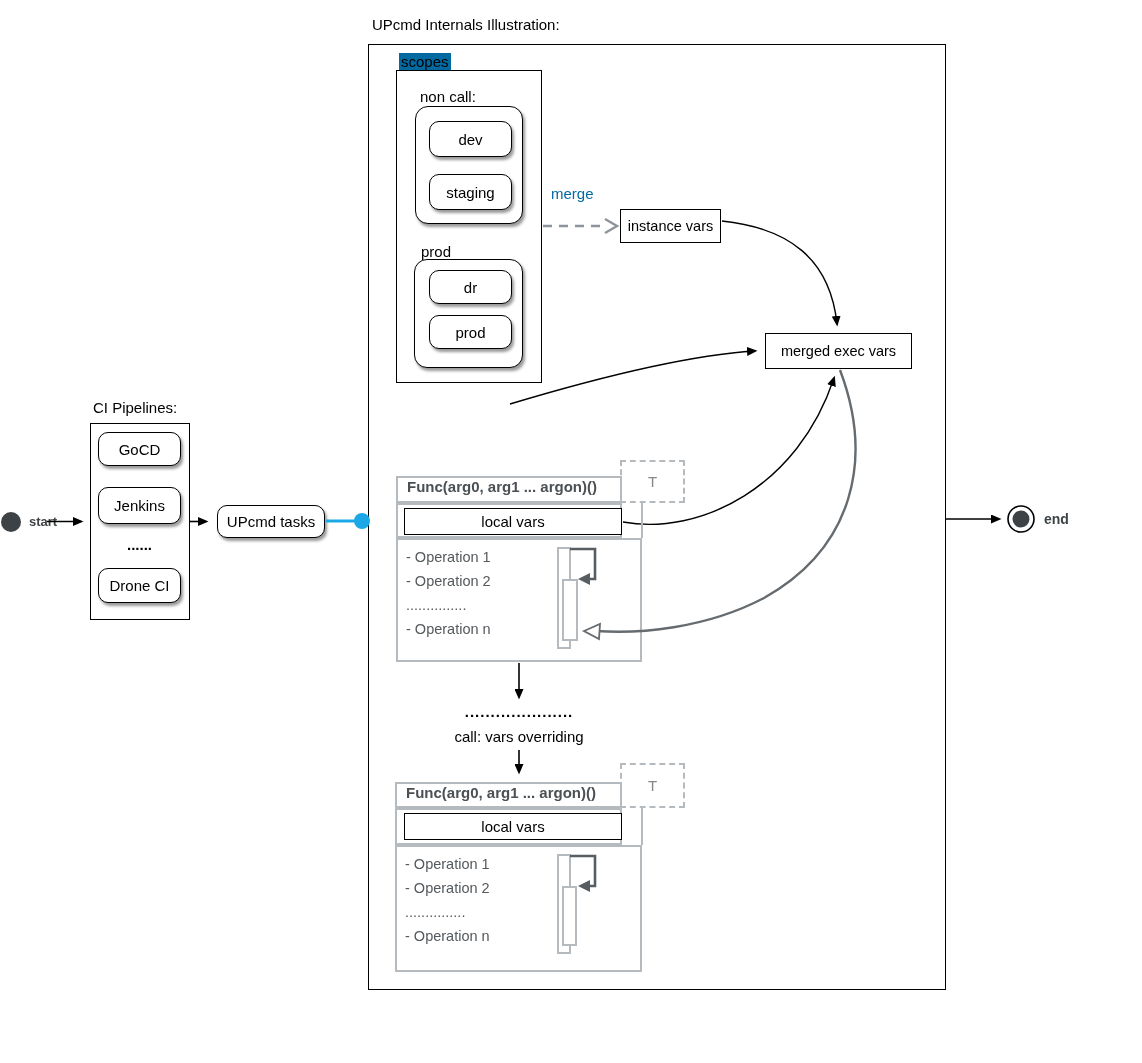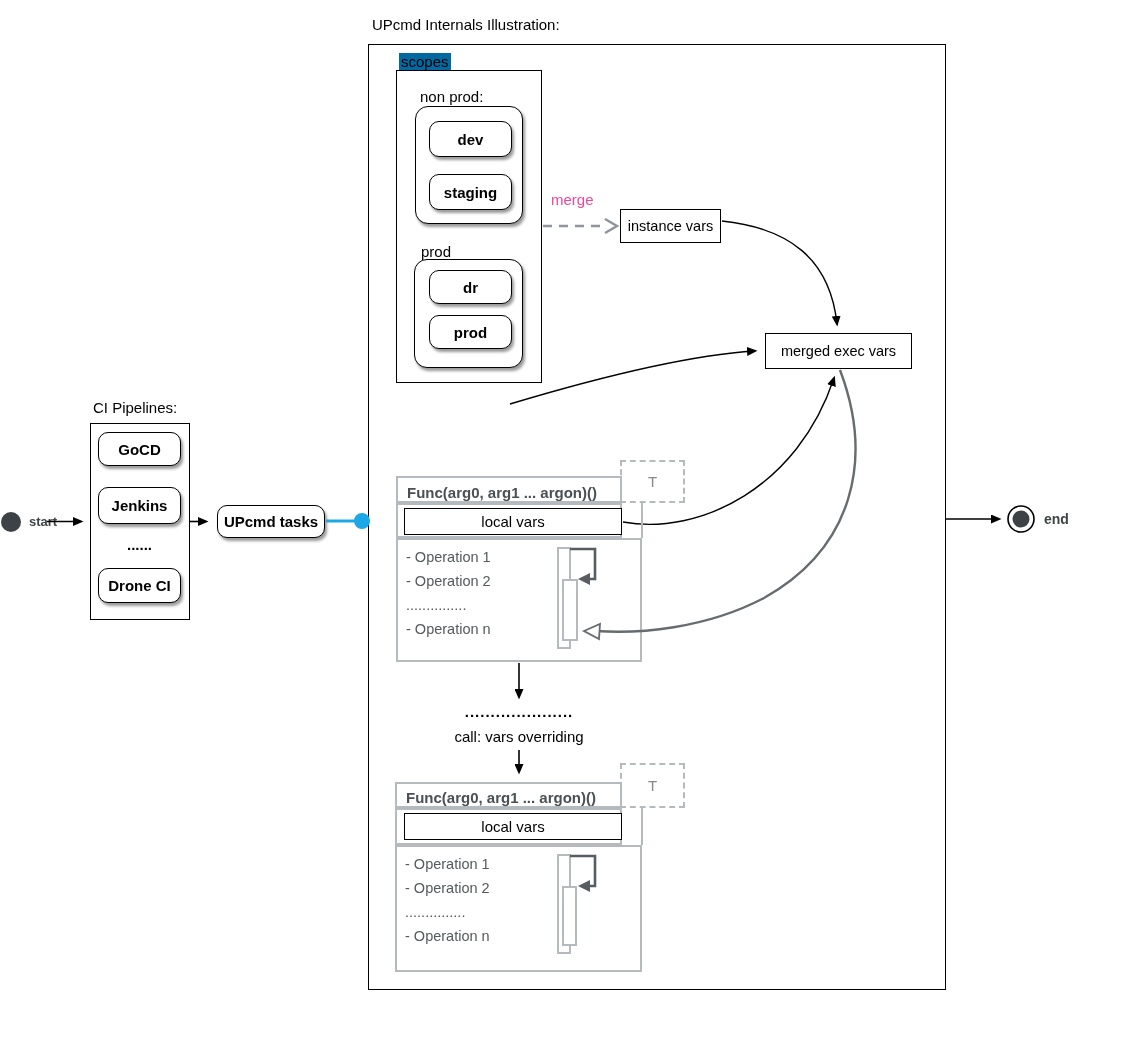--- a/index.html
+++ b/index.html
@@ -2,62 +2,62 @@
 <html><head>
 <meta charset="utf-8">
 <style>
   html,body{margin:0;padding:0;background:#fff;}
   #canvas{
     position:relative;width:1142px;height:1063px;background:#fff;overflow:hidden;
     font-family:"Liberation Sans", sans-serif;
   }
   .abs{position:absolute;box-sizing:border-box;}
   .box{position:absolute;box-sizing:border-box;border:1.5px solid #000;background:#fff;}
-  .rounded{border-radius:10px;box-shadow:2px 3px 3px rgba(0,0,0,0.40);font-weight:bold;}
+  .rounded{border-radius:10px;box-shadow:2px 3px 3px rgba(0,0,0,0.40);}
   .group{border-radius:13px;box-shadow:2px 3px 3px rgba(0,0,0,0.40);}
   .center{display:flex;align-items:center;justify-content:center;}
   .lbl{position:absolute;font-size:15px;color:#000;white-space:nowrap;}
   .graybox{position:absolute;box-sizing:border-box;border:2px solid #b4babd;background:#fff;}
-  .funchdr{font-weight:bold;color:#4b5054;font-size:15px;display:flex;align-items:flex-end;padding-left:9px;}
+  .funchdr{font-weight:bold;color:#4b5054;font-size:15px;display:flex;align-items:flex-start;padding-left:9px;}
   .ops{font-size:14.5px;color:#54595d;line-height:24px;padding:5px 0 0 8px;}
   .tbox{position:absolute;box-sizing:border-box;border:2px dashed #b4babd;color:#85898c;font-size:15px;}
   .smalllbl{position:absolute;font-size:13px;font-weight:600;color:#3f4447;white-space:nowrap;}
   svg.overlay{position:absolute;left:0;top:0;z-index:6;pointer-events:none;}
   .z1{z-index:1}.z2{z-index:2}.z3{z-index:3}.z4{z-index:4}
 </style>
 </head>
 <body>
 
 <div id="canvas">
 
   <div class="lbl" style="left:372px;top:16px;">UPcmd Internals Illustration:</div>
   <div class="box z1" style="left:368px;top:44px;width:578px;height:946px;background:transparent;"></div>
 
   <div class="lbl" style="left:399px;top:53px;background:#0369a1;padding:0 2px;z-index:3;">scopes</div>
   <div class="box z2" style="left:396px;top:70px;width:146px;height:313px;"></div>
 
-  <div class="lbl z3" style="left:420px;top:88px;">non prod:</div>
+  <div class="lbl z3" style="left:420px;top:88px;">non call:</div>
   <div class="box group z3" style="left:415px;top:106px;width:108px;height:118px;"></div>
   <div class="box rounded center z4" style="left:429px;top:121px;width:83px;height:36px;font-size:15px;">
       <span>dev</span>
     </div>
   <div class="box rounded center z4" style="left:429px;top:174px;width:83px;height:36px;font-size:15px;">
       <span>staging</span>
     </div>
 
   <div class="lbl z3" style="left:421px;top:243px;">prod</div>
   <div class="box group z3" style="left:414px;top:259px;width:109px;height:109px;"></div>
   <div class="box rounded center z4" style="left:429px;top:270px;width:83px;height:34px;font-size:15px;">
       <span>dr</span>
     </div>
   <div class="box rounded center z4" style="left:429px;top:315px;width:83px;height:34px;font-size:15px;">
       <span>prod</span>
     </div>
 
-  <div class="lbl z2" style="left:551px;top:191px;color:#ec4899;">merge</div>
+  <div class="lbl z2" style="left:551px;top:185px;color:#0369a1;">merge</div>
 
   <div class="box center z2" style="left:620px;top:209px;width:101px;height:34px;font-size:14.5px;">
       <span>instance vars</span>
     </div>
   <div class="box center z2" style="left:765px;top:333px;width:147px;height:36px;font-size:14.5px;">
       <span>merged exec vars</span>
     </div>
 
   <div class="tbox center z1" style="left:620px;top:460px;width:65px;height:43px;">
       <span>T</span>

